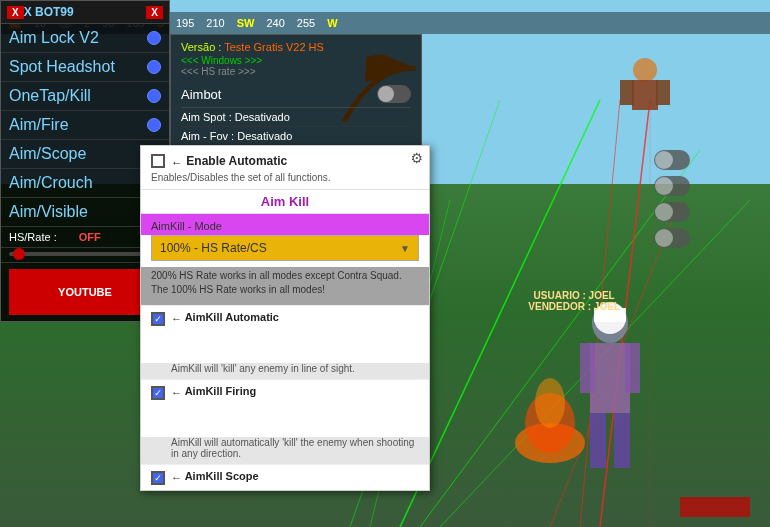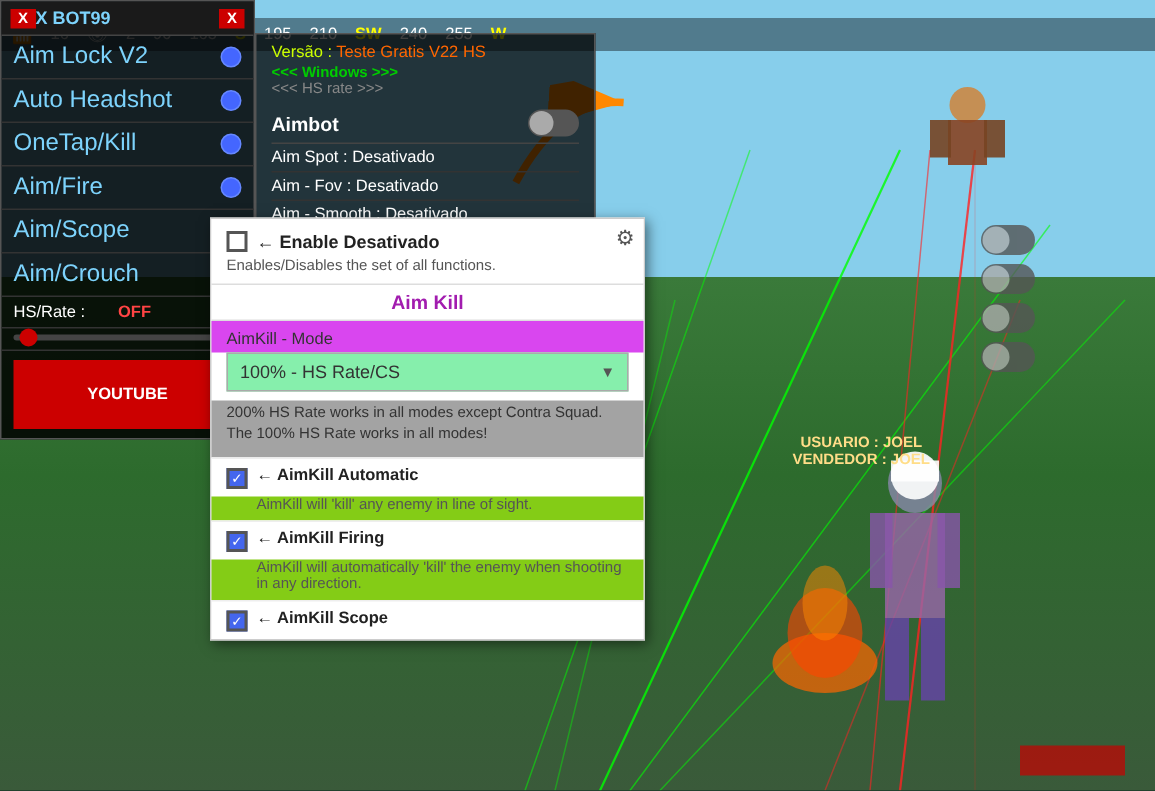--- a/index.html
+++ b/index.html
@@ -158,53 +158,53 @@
       margin: 6px 8px;
       font-size: 11px;
       font-weight: bold;
       cursor: pointer;
       text-transform: uppercase;
     }
 
     
     .top-panel {
       position: absolute;
-      top: 22px;
+      top: 34px;
       left: 170px;
-      width: 227px;
+      width: 252px;
       background: rgba(0,0,0,0.75);
       border: 1px solid #555;
       padding: 6px 10px;
       z-index: 20;
     }
 
     .versao-line {
       font-size: 11px;
       margin-bottom: 2px;
     }
 
     .versao-label { color: #ccff00; }
     .versao-value { color: #ff6600; }
 
-    .linha-verde { color: #00cc00; font-size: 10px; font-weight: bold; }
+    .linha-verde { color: #00cc00; font-size: 10px; }
     .linha-cinza { color: #888; font-size: 10px; }
 
     .aimbot-row {
       display: flex;
       align-items: center;
       justify-content: space-between;
       margin-top: 8px;
       padding-bottom: 4px;
       border-bottom: 1px solid #444;
     }
 
     .aimbot-label {
       color: white;
       font-size: 13px;
-      font-weight: bold;
+      font-weight: normal;
     }
 
     .toggle-switch {
       width: 34px;
       height: 18px;
       background: #555;
       border-radius: 9px;
       position: relative;
       cursor: pointer;
     }
@@ -300,21 +300,21 @@
     .mode-dropdown {
       margin: 0 10px 6px;
       border: 1px solid #aaa;
       padding: 5px 8px;
       font-size: 12px;
       color: #333;
       display: flex;
       align-items: center;
       justify-content: space-between;
       cursor: pointer;
-      background: #86efac;
+      background: #eab308;
     }
 
     .dropdown-arrow { color: #555; font-size: 10px; }
 
     .hs-description {
       font-size: 10px;
       color: #333;
       padding: 2px 10px 8px;
       line-height: 1.4;
       background: #a3a3a3;
@@ -346,21 +346,22 @@
     .checkbox-row-label {
       font-size: 11px;
       color: #222;
       font-weight: bold;
     }
 
     .checkbox-row-desc {
       font-size: 10px;
       color: #555;
       padding: 0 10px 5px 30px;
-      background: #84cc16;
+      background: #e5e5e5;
+      margin-top: 32px;
     }
 
     
     .right-toggles {
       position: absolute;
       top: 150px;
       right: 80px;
       display: flex;
       flex-direction: column;
       gap: 6px;
@@ -501,37 +502,41 @@
     <span class="sidebar-header-title">X BOT99</span>
     <button class="sidebar-header-close">X</button>
   </div>
 
   
   <div class="sidebar-item">
     <span class="sidebar-item-label">Aim Lock V2</span>
     <div class="toggle-dot"></div>
   </div>
   <div class="sidebar-item">
-    <span class="sidebar-item-label">Auto Headshot</span>
+    <span class="sidebar-item-label">Spot Headshot</span>
     <div class="toggle-dot"></div>
   </div>
   <div class="sidebar-item">
     <span class="sidebar-item-label">OneTap/Kill</span>
     <div class="toggle-dot"></div>
   </div>
   <div class="sidebar-item">
     <span class="sidebar-item-label">Aim/Fire</span>
     <div class="toggle-dot"></div>
   </div>
   <div class="sidebar-item">
     <span class="sidebar-item-label">Aim/Scope</span>
     <div class="toggle-dot"></div>
   </div>
   <div class="sidebar-item">
     <span class="sidebar-item-label">Aim/Crouch</span>
+    <div class="toggle-dot"></div>
+  </div>
+  <div class="sidebar-item">
+    <span class="sidebar-item-label">Aim/Visible</span>
     <div class="toggle-dot"></div>
   </div>
 
   
   <div class="hs-rate-row">
     <span class="hs-label">HS/Rate :</span>
     <span class="hs-off">OFF</span>
   </div>
 
   
@@ -580,21 +585,21 @@
   <div class="aim-setting">
     <span>Aim - Smooth : Desativado</span>
   </div>
 </div>
 
 <div class="main-panel">
   <span class="main-panel-gear">⚙</span>
 
   <div class="enable-functions-row">
     <div class="checkbox-square"></div>
-    <span class="enable-functions-label">← Enable Desativado</span>
+    <span class="enable-functions-label">← Enable Automatic</span>
   </div>
   <div class="enable-functions-sub">Enables/Disables the set of all functions.</div>
 
   <div class="aim-kill-header">Aim Kill</div>
 
   <div class="mode-label">AimKill - Mode</div>
   <div class="mode-dropdown">
     <span>100% - HS Rate/CS</span>
     <span class="dropdown-arrow">▼</span>
   </div>

